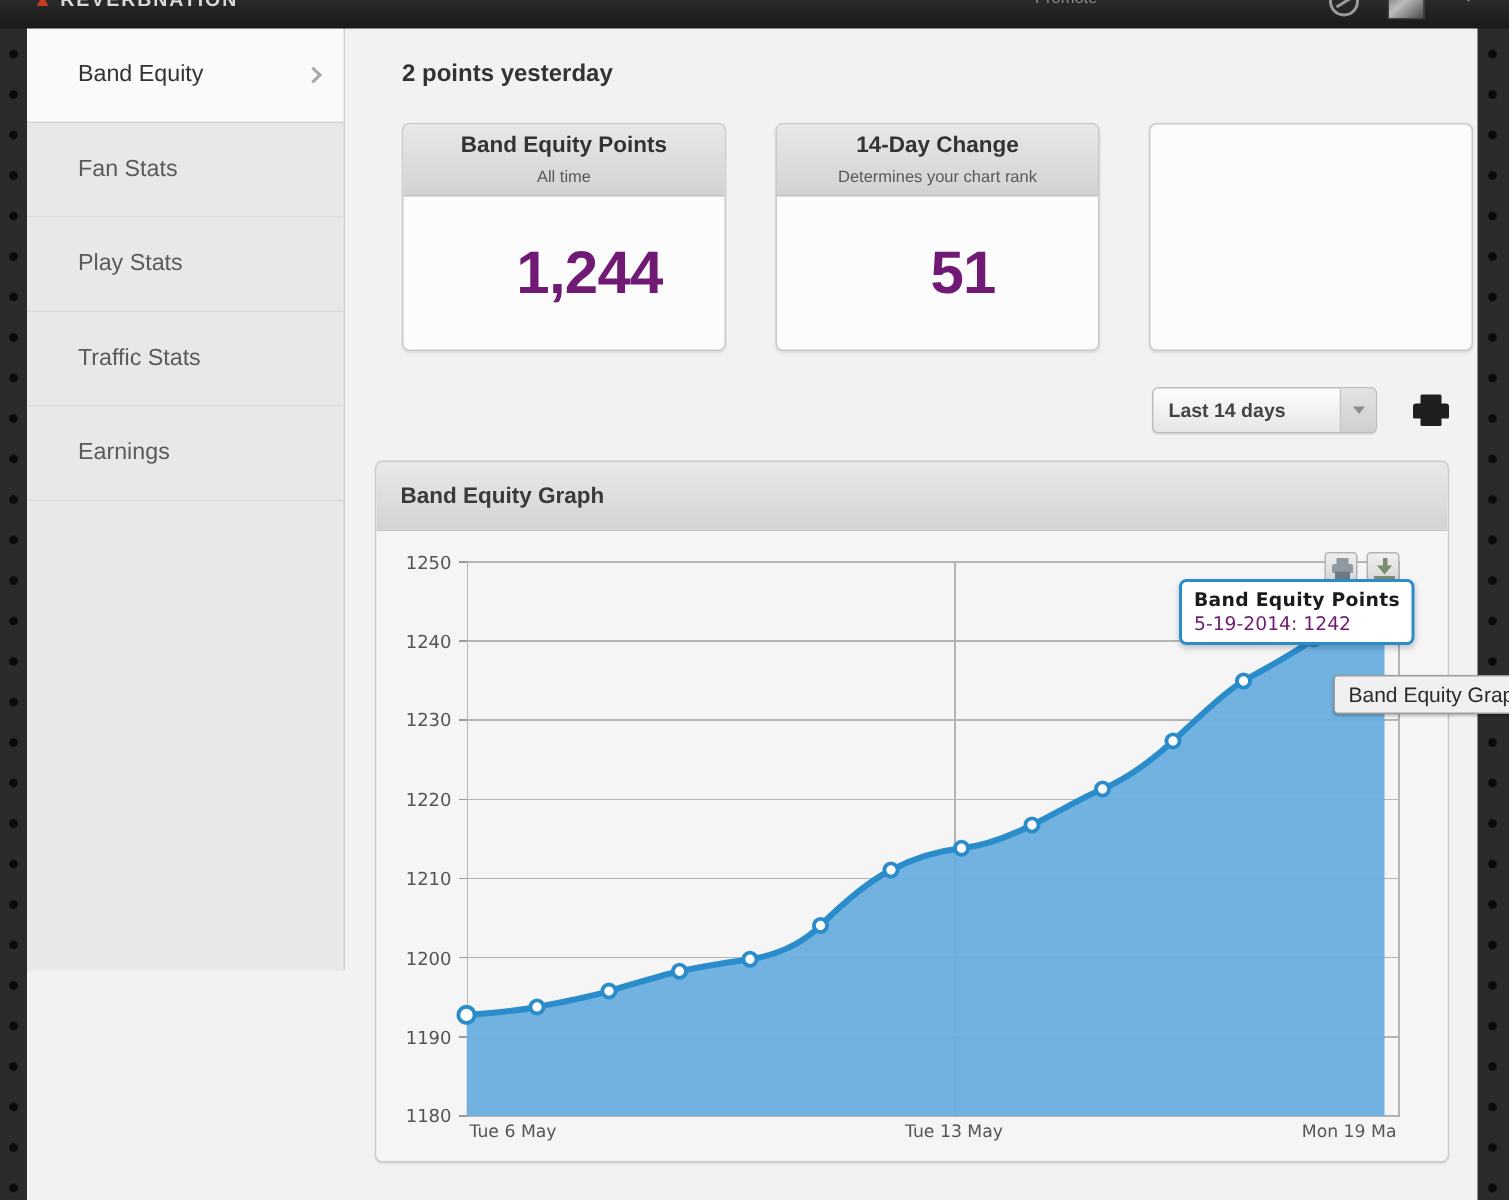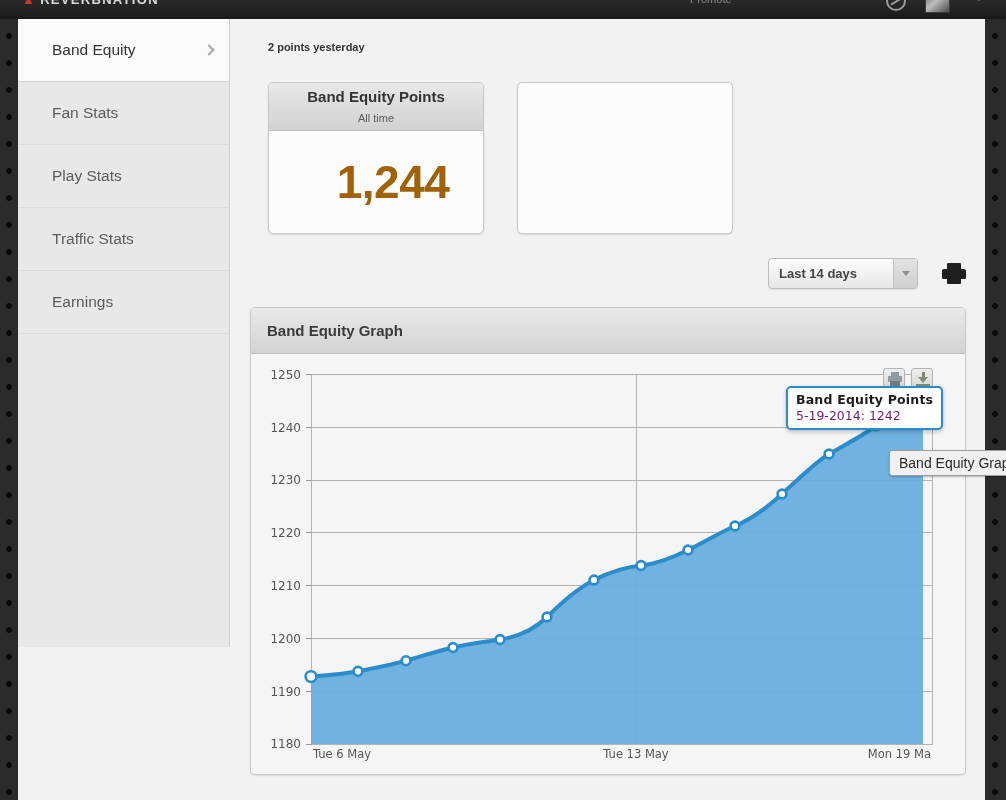--- a/index.html
+++ b/index.html
@@ -122,21 +122,21 @@
   
   .main {
     position: absolute; left: 213px; top: 0;
     width: 754px; height: 781px;
     background: #f2f2f2;
     padding: 0 18px;
   }
 
   .page-subtitle {
     margin: 22px 0 0 19px;
-    font-size: 11px;
+    font-size: 16px;
     font-weight: bold;
     color: #333;
   }
 
   
   .cards {
     position: absolute; left: 37px; top: 63px;
     display: flex;
     gap: 33px;
   }
@@ -166,21 +166,21 @@
   .card-sub {
     font-size: 11px; color: #5a5a5a; margin-top: 6px;
   }
   .card-body {
     flex: 1;
     display: flex;
     align-items: center;
     justify-content: center;
   }
   .card-value {
-    font-size: 46px; font-weight: bold; color: #a16207;
+    font-size: 40px; font-weight: bold; color: #701a75;
     letter-spacing: -.5px;
     margin-left: 34px;
   }
 
   
   .controls {
     position: absolute; right: 19px; top: 239px;
     display: flex;
     align-items: center;
     gap: 24px;
@@ -399,20 +399,29 @@
         <div class="card">
           <div class="card-head">
             <div class="card-title">Band Equity Points</div>
             <div class="card-sub">All time</div>
           </div>
           <div class="card-body">
             <div class="card-value">1,244</div>
           </div>
         </div>
 
+        <div class="card">
+          <div class="card-head">
+            <div class="card-title">14-Day Change</div>
+            <div class="card-sub">Determines your chart rank</div>
+          </div>
+          <div class="card-body">
+            <div class="card-value">51</div>
+          </div>
+        </div>
 
         <div class="card">
         </div>
 
       </div>
 
       <div class="controls">
         <div class="select-wrap">
           <span class="select-value">Last 14 days</span>
           <span class="select-arrow-box">

